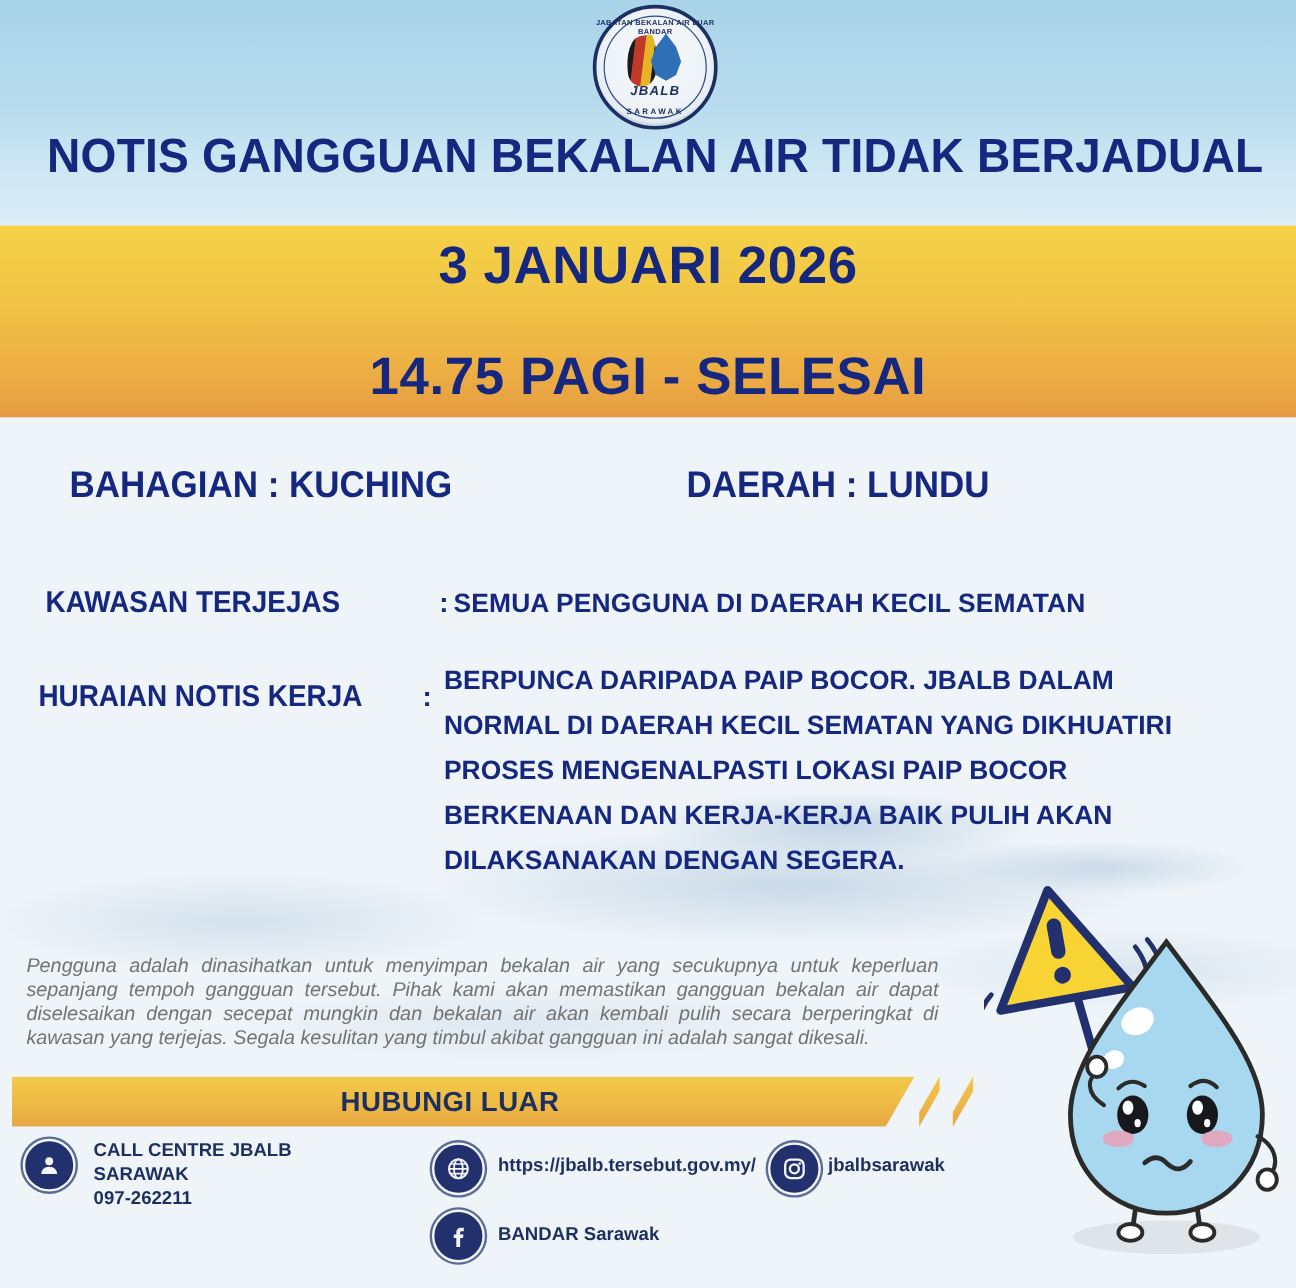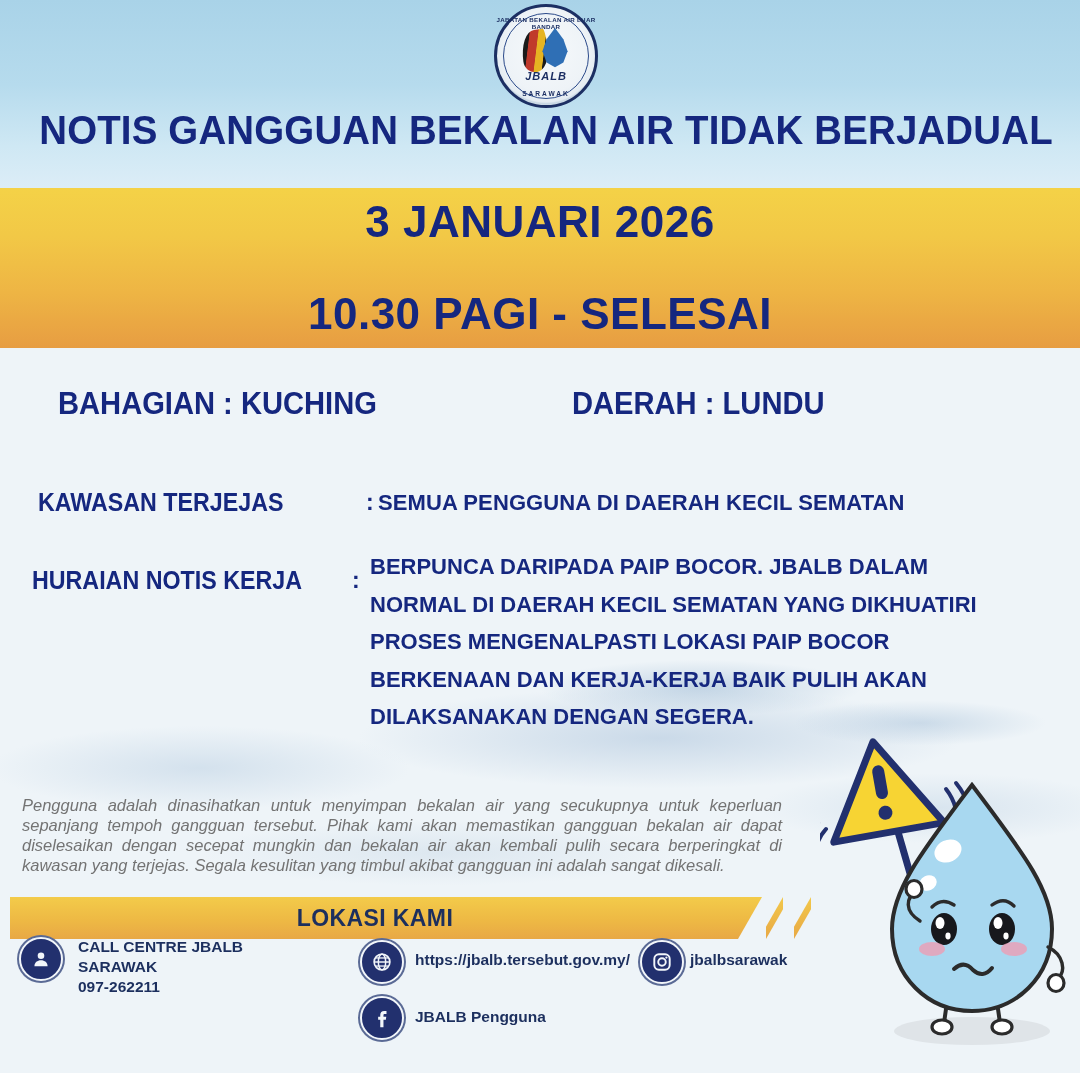--- a/index.html
+++ b/index.html
@@ -122,21 +122,21 @@
   }
   .hub-bar span{color:#1c2f5e;font-size:23px;font-weight:bold;letter-spacing:.4px;padding-right:22px;}
   .slash{
     position:absolute;top:0;width:17px;height:42px;
     background:linear-gradient(180deg,#f2c84a 0%,#e8a845 100%);
     clip-path:polygon(24px 0,100% 0,calc(100% - 24px) 100%,0 100%);
   }
   .slash.s1{left:766px;}
   .slash.s2{left:794px;}
 
-  .contacts{position:absolute;left:0;top:583px;width:1000px;height:130px;}
+  .contacts{position:absolute;left:0;top:595px;width:1000px;height:130px;}
   .cicon{
     position:absolute;width:40px;height:40px;border-radius:50%;
     background:#22306e;border:2.5px solid #f2f6fa;
     box-shadow:0 0 0 2px #5a6a95;
     display:flex;align-items:center;justify-content:center;
   }
   .cicon svg{display:block;}
   .ctext{position:absolute;color:#1c2f5e;font-size:15.5px;font-weight:bold;line-height:20px;}
 
   
@@ -155,21 +155,21 @@
       <div class="logo-flame"></div>
       <div class="logo-drop"></div>
       <div class="logo-word">JBALB</div>
       <div class="logo-arc-bot">SARAWAK</div>
     </div>
     <div class="title">NOTIS GANGGUAN BEKALAN AIR TIDAK BERJADUAL</div>
   </div>
 
   <div class="dateband">
     <div class="d1">3 JANUARI 2026</div>
-    <div class="d2">10.30 PAGI - SELESAI</div>
+    <div class="d2">14.75 PAGI - SELESAI</div>
   </div>
 
   <div class="body">
 
     <div class="splash"></div>
     <div class="splash2"></div>
 
     <div class="region-row">
       <div class="region-a">BAHAGIAN : KUCHING</div>
       <div class="region-b">DAERAH : LUNDU</div>
@@ -187,21 +187,21 @@
       <div>NORMAL DI DAERAH KECIL SEMATAN YANG DIKHUATIRI</div>
       <div>PROSES MENGENALPASTI LOKASI PAIP BOCOR</div>
       <div>BERKENAAN DAN KERJA-KERJA BAIK PULIH AKAN</div>
       <div>DILAKSANAKAN DENGAN SEGERA.</div>
     </div>
 
     <div class="advisory">Pengguna adalah dinasihatkan untuk menyimpan bekalan air yang secukupnya untuk keperluan sepanjang tempoh gangguan tersebut. Pihak kami akan memastikan gangguan bekalan air dapat diselesaikan dengan secepat mungkin dan bekalan air akan kembali pulih secara berperingkat di kawasan yang terjejas. Segala kesulitan yang timbul akibat gangguan ini adalah sangat dikesali.</div>
 
     <div class="hub-wrap">
       <div class="hub-bar">
-        <span>LOKASI KAMI</span>
+        <span>HUBUNGI LUAR</span>
       </div>
       <div class="slash s1"></div>
       <div class="slash s2"></div>
     </div>
 
     <div class="contacts">
 
       <div class="cicon" style="left:19px;top:6px;">
         <svg width="22" height="22" viewBox="0 0 24 24" aria-hidden="true">
           <circle cx="12" cy="8.4" r="3.6" fill="#f2f6fa"></circle>
@@ -223,21 +223,21 @@
           <line x1="4.6" y1="16.4" x2="19.4" y2="16.4" stroke="#f2f6fa" stroke-width="1.4"></line>
         </svg>
       </div>
       <div class="ctext" style="left:415px;top:19px;">https://jbalb.tersebut.gov.my/</div>
 
       <div class="cicon" style="left:360px;top:65px;">
         <svg width="22" height="22" viewBox="0 0 24 24" aria-hidden="true">
           <path d="M14.8 7.6h2.1V4.4h-2.6c-2.6 0-4.2 1.6-4.2 4.2v2h-2.3v3.3h2.3v8.1h3.5v-8.1h2.6l.45-3.3h-3.05V9.1c0-1 .35-1.5 1.25-1.5z" fill="#f2f6fa"></path>
         </svg>
       </div>
-      <div class="ctext" style="left:415px;top:76px;">JBALB Pengguna</div>
+      <div class="ctext" style="left:415px;top:76px;">BANDAR Sarawak</div>
 
       <div class="cicon" style="left:640px;top:9px;">
         <svg width="22" height="22" viewBox="0 0 24 24" aria-hidden="true">
           <rect x="3.6" y="3.6" width="16.8" height="16.8" rx="5" fill="none" stroke="#f2f6fa" stroke-width="2.1"></rect>
           <circle cx="12" cy="12" r="4.1" fill="none" stroke="#f2f6fa" stroke-width="2.1"></circle>
           <circle cx="16.8" cy="7.2" r="1.25" fill="#f2f6fa"></circle>
         </svg>
       </div>
       <div class="ctext" style="left:690px;top:19px;">jbalbsarawak</div>
     </div>

